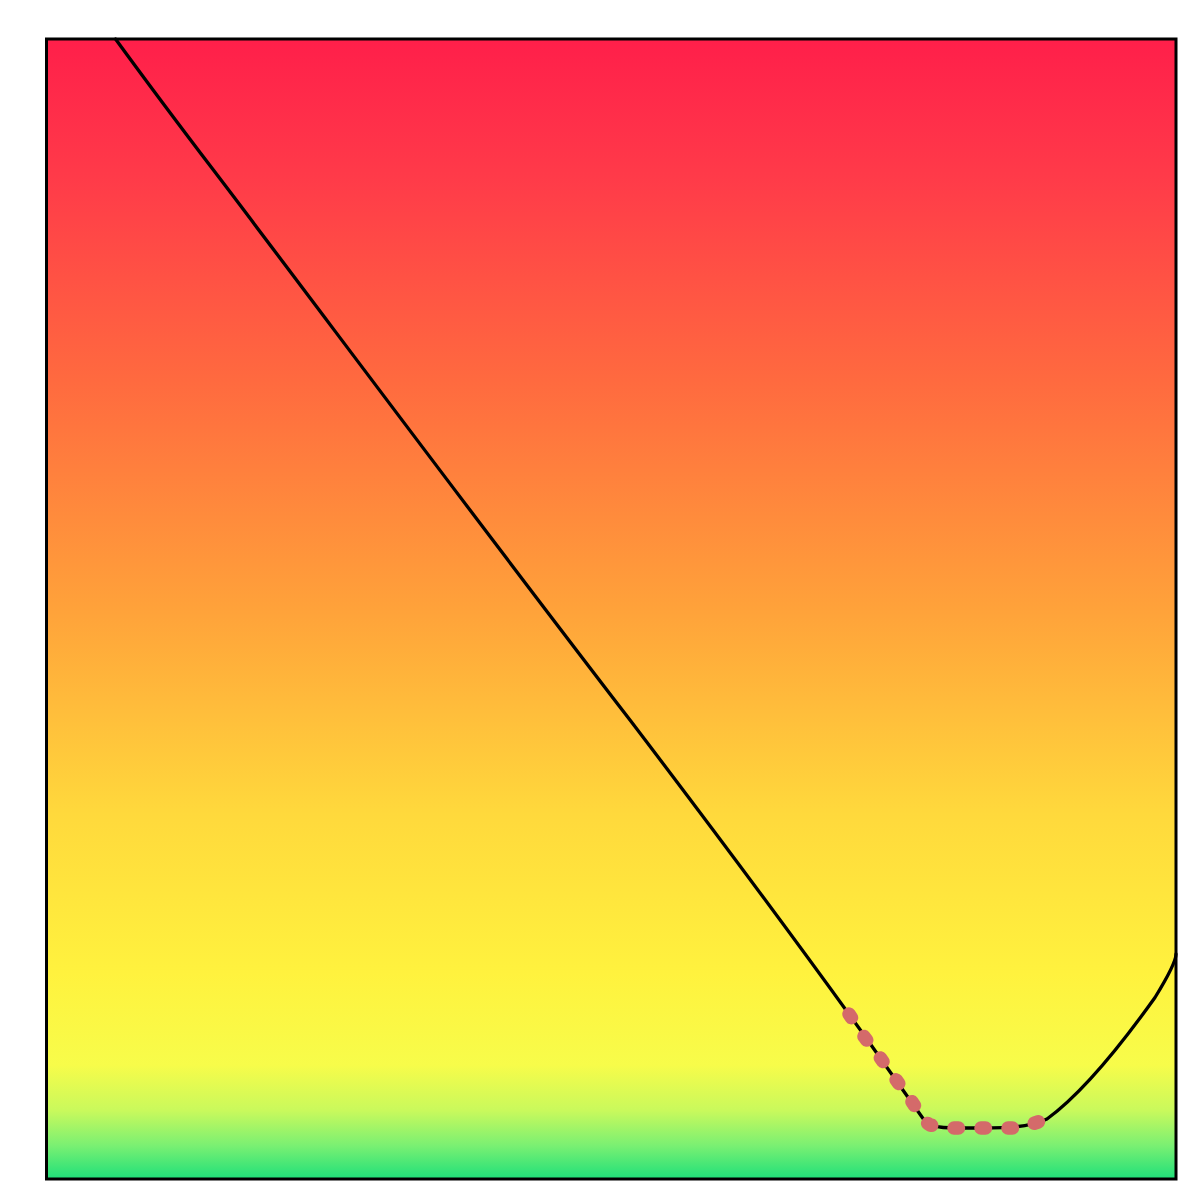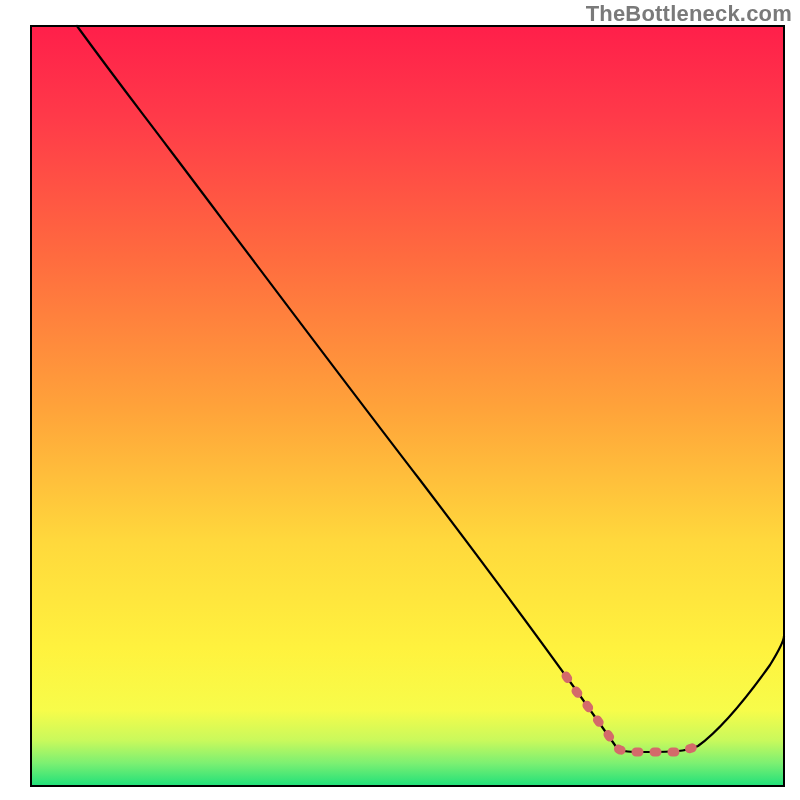--- a/index.html
+++ b/index.html
@@ -33,21 +33,20 @@
     width: 800px;
     height: 800px;
     display: block;
   }
 </style>
 </head>
 <body>
 
 <div class="chart-container">
 
-  <div class="watermark">TheBottleneck.com</div>
 
   <svg class="plot" viewBox="0 0 800 800" preserveAspectRatio="none">
     <defs>
       <linearGradient id="bg-grad" x1="0" y1="0" x2="0" y2="1">
         <stop offset="0%" stop-color="#ff1f4a"></stop>
         <stop offset="12%" stop-color="#ff3a49"></stop>
         <stop offset="30%" stop-color="#ff6a3f"></stop>
         <stop offset="50%" stop-color="#ffa23a"></stop>
         <stop offset="68%" stop-color="#ffd93c"></stop>
         <stop offset="82%" stop-color="#fff23e"></stop>

